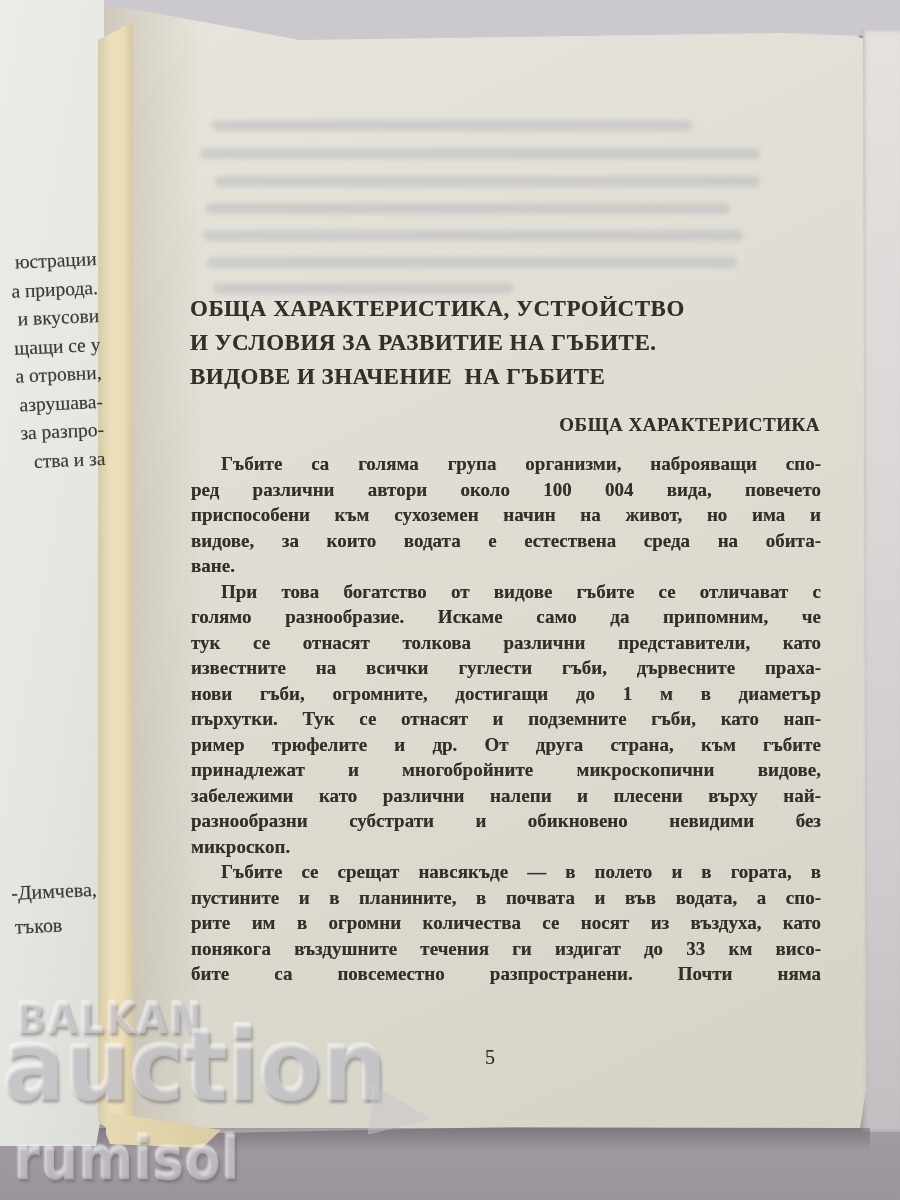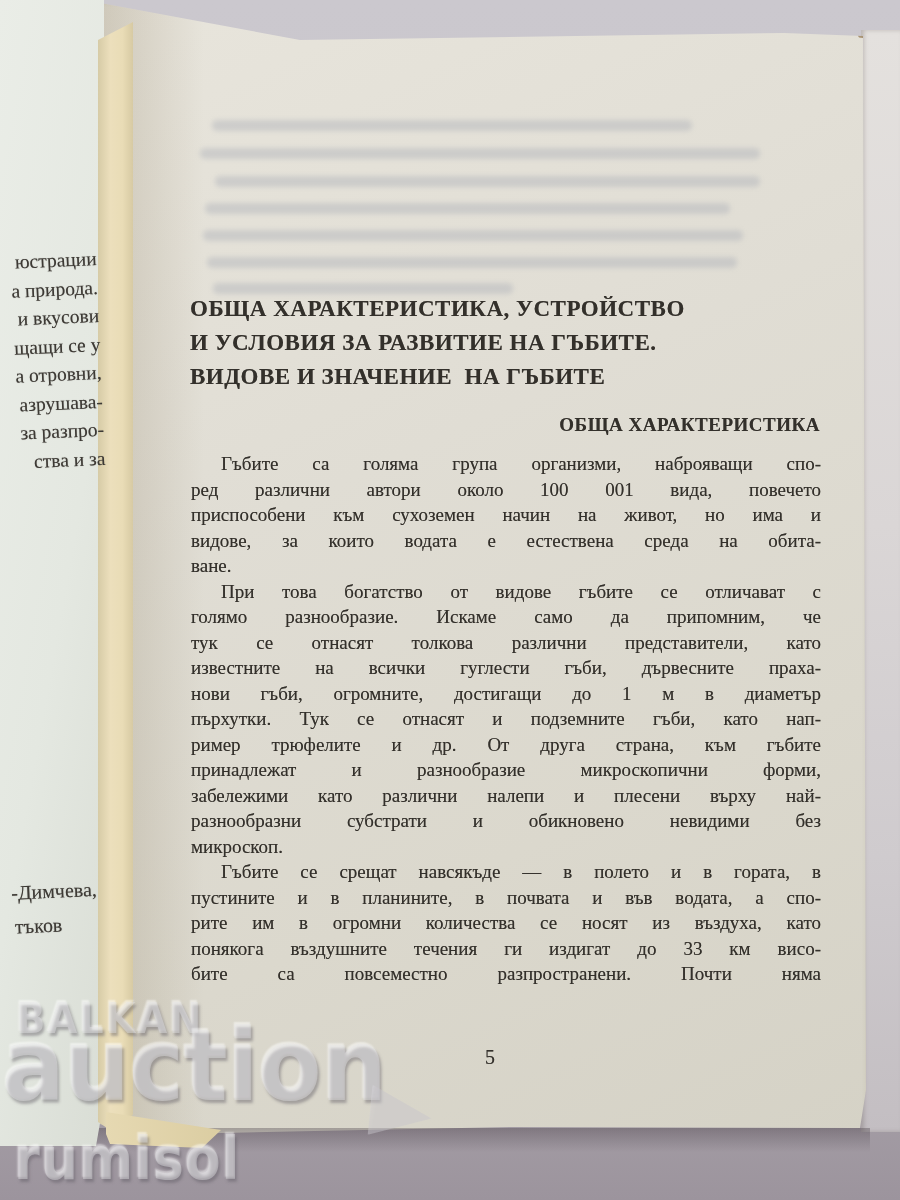--- a/index.html
+++ b/index.html
@@ -66,21 +66,21 @@
   }
   .title-block > div{height:34px;line-height:34px;}
   .section-heading{
     position:absolute;left:190px;top:414px;width:630px;z-index:7;
     font-weight:bold;font-size:19px;text-align:right;letter-spacing:.5px;
   }
   .body-block{
     position:absolute;left:191px;top:451px;width:630px;z-index:7;
     font-size:19px;
   }
-  .body-block > div{height:25.5px;line-height:25.5px;overflow:hidden;text-align:left;}
+  .body-block > div{height:25.5px;line-height:25.5px;overflow:hidden;text-align:left;font-weight:bold;}
   .body-block > div.j{text-align:justify;}
   .body-block > div.j::after{content:"";display:inline-block;width:100%;height:0;}
   .body-block > div.ind{text-indent:30px;}
   .page-number{
     position:absolute;left:190px;top:1046px;width:600px;z-index:7;
     font-size:20px;text-align:center;
   }
   
   .left-frags{
     position:absolute;left:-4px;top:245px;width:100px;z-index:7;
@@ -157,32 +157,32 @@
   <div class="title-block print">
       <div>ОБЩА ХАРАКТЕРИСТИКА, УСТРОЙСТВО</div>
       <div>И УСЛОВИЯ ЗА РАЗВИТИЕ НА ГЪБИТЕ.</div>
       <div>ВИДОВЕ И ЗНАЧЕНИЕ&nbsp; НА ГЪБИТЕ</div>
     </div>
 
   <div class="section-heading print">ОБЩА ХАРАКТЕРИСТИКА</div>
 
   <div class="body-block print">
       <div class="j ind">Гъбите са голяма група организми, наброяващи спо-</div>
-      <div class="j">ред различни автори около 100 001 вида, повечето</div>
+      <div class="j">ред различни автори около 100 004 вида, повечето</div>
       <div class="j">приспособени към сухоземен начин на живот, но има и</div>
       <div class="j">видове, за които водата е естествена среда на обита-</div>
       <div>ване.</div>
       <div class="j ind">При това богатство от видове гъбите се отличават с</div>
       <div class="j">голямо разнообразие. Искаме само да припомним, че</div>
       <div class="j">тук се отнасят толкова различни представители, като</div>
       <div class="j">известните на всички гуглести гъби, дървесните праха-</div>
       <div class="j">нови гъби, огромните, достигащи до 1 м в диаметър</div>
       <div class="j">пърхутки. Тук се отнасят и подземните гъби, като нап-</div>
       <div class="j">ример трюфелите и др. От друга страна, към гъбите</div>
-      <div class="j">принадлежат и разнообразие микроскопични форми,</div>
+      <div class="j">принадлежат и многобройните микроскопични видове,</div>
       <div class="j">забележими като различни налепи и плесени върху най-</div>
       <div class="j">разнообразни субстрати и обикновено невидими без</div>
       <div>микроскоп.</div>
       <div class="j ind">Гъбите се срещат навсякъде — в полето и в гората, в</div>
       <div class="j">пустините и в планините, в почвата и във водата, а спо-</div>
       <div class="j">рите им в огромни количества се носят из въздуха, като</div>
       <div class="j">понякога въздушните течения ги издигат до 33 км висо-</div>
       <div class="j">бите са повсеместно разпространени. Почти няма</div>
     </div>
 

